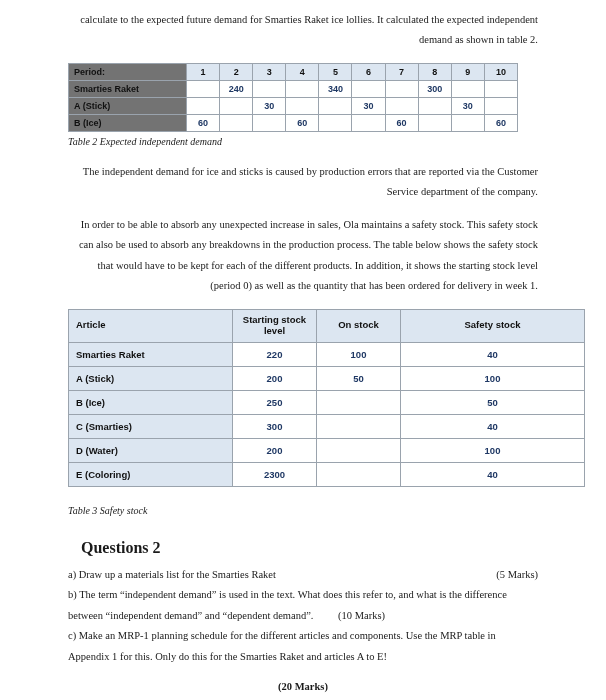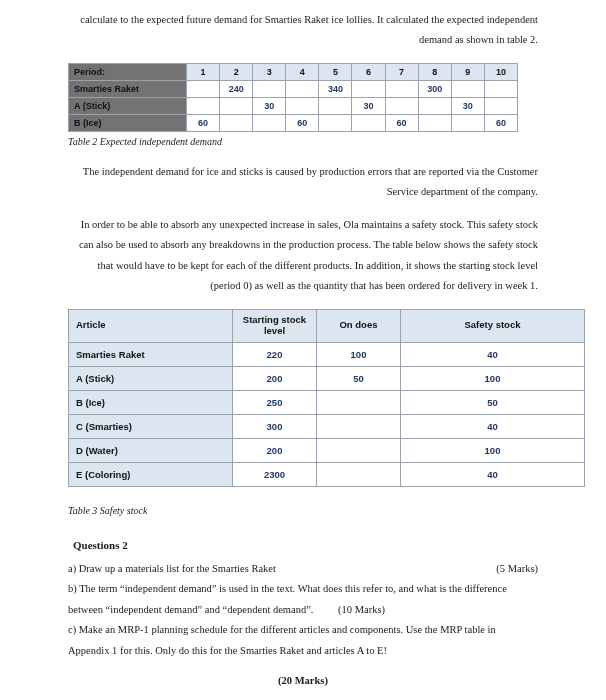--- a/index.html
+++ b/index.html
@@ -105,22 +105,22 @@
   }
   table.t3 td.val {
     background: #ffffff;
     text-align: center;
     color: #1f3864;
     font-weight: bold;
   }
   .q-head {
     font-family: "Liberation Serif", serif;
     font-weight: bold;
-    font-size: 11px;
-    margin: 0 0 8px 5px;
+    font-size: 16px;
+    margin: 0 0 8px 13px;
   }
   .marks {
     font-weight: normal;
   }
   .right-marks {
     text-align: center;
     font-weight: bold;
     font-size: 10.5px;
     margin-top: 14px;
   }
@@ -207,21 +207,21 @@
 
   <p class="para">The independent demand for ice and sticks is caused by production errors that are reported via the Customer Service department of the company.</p>
 
   <p class="para">In order to be able to absorb any unexpected increase in sales, Ola maintains a safety stock. This safety stock can also be used to absorb any breakdowns in the production process. The table below shows the safety stock that would have to be kept for each of the different products. In addition, it shows the starting stock level (period 0) as well as the quantity that has been ordered for delivery in week 1.</p>
 
   <table class="t3">
     <thead>
       <tr>
         <th class="first" style="width:152px">Article</th>
         <th style="width:75px">Starting stock level</th>
-        <th style="width:75px">On does</th>
+        <th style="width:75px">On stock</th>
         <th>Safety stock</th>
       </tr>
     </thead>
     <tbody>
       <tr>
         <td class="article">Smarties Raket</td>
         <td class="val">220</td>
         <td class="val">100</td>
         <td class="val">40</td>
       </tr>

